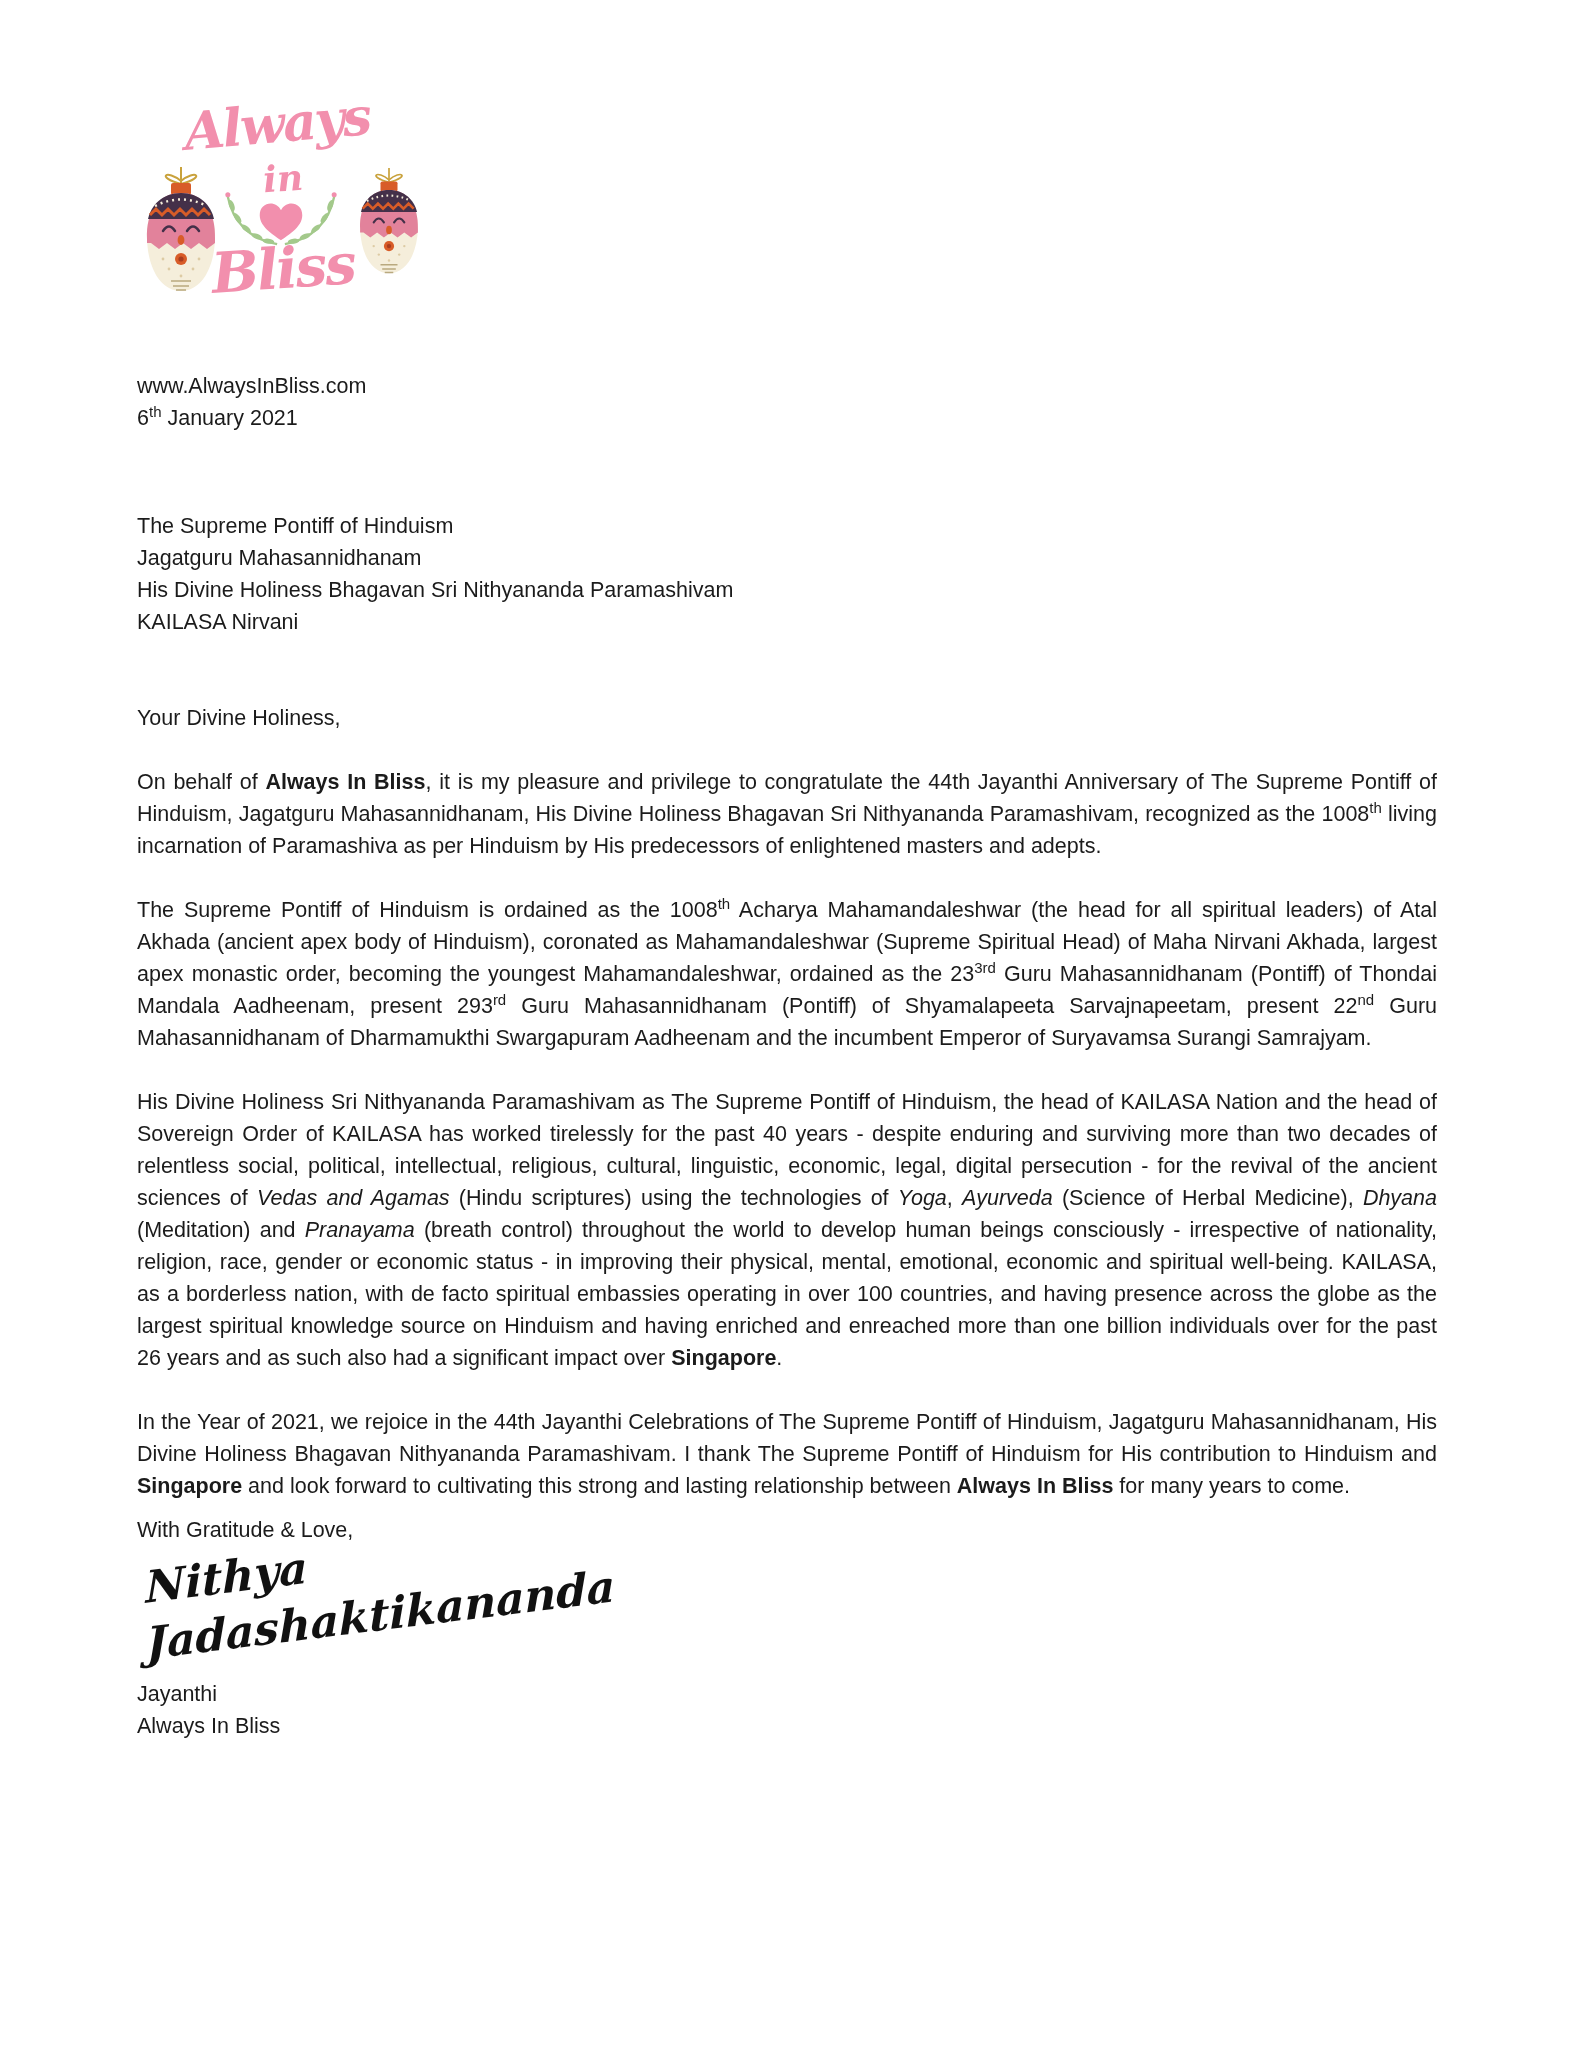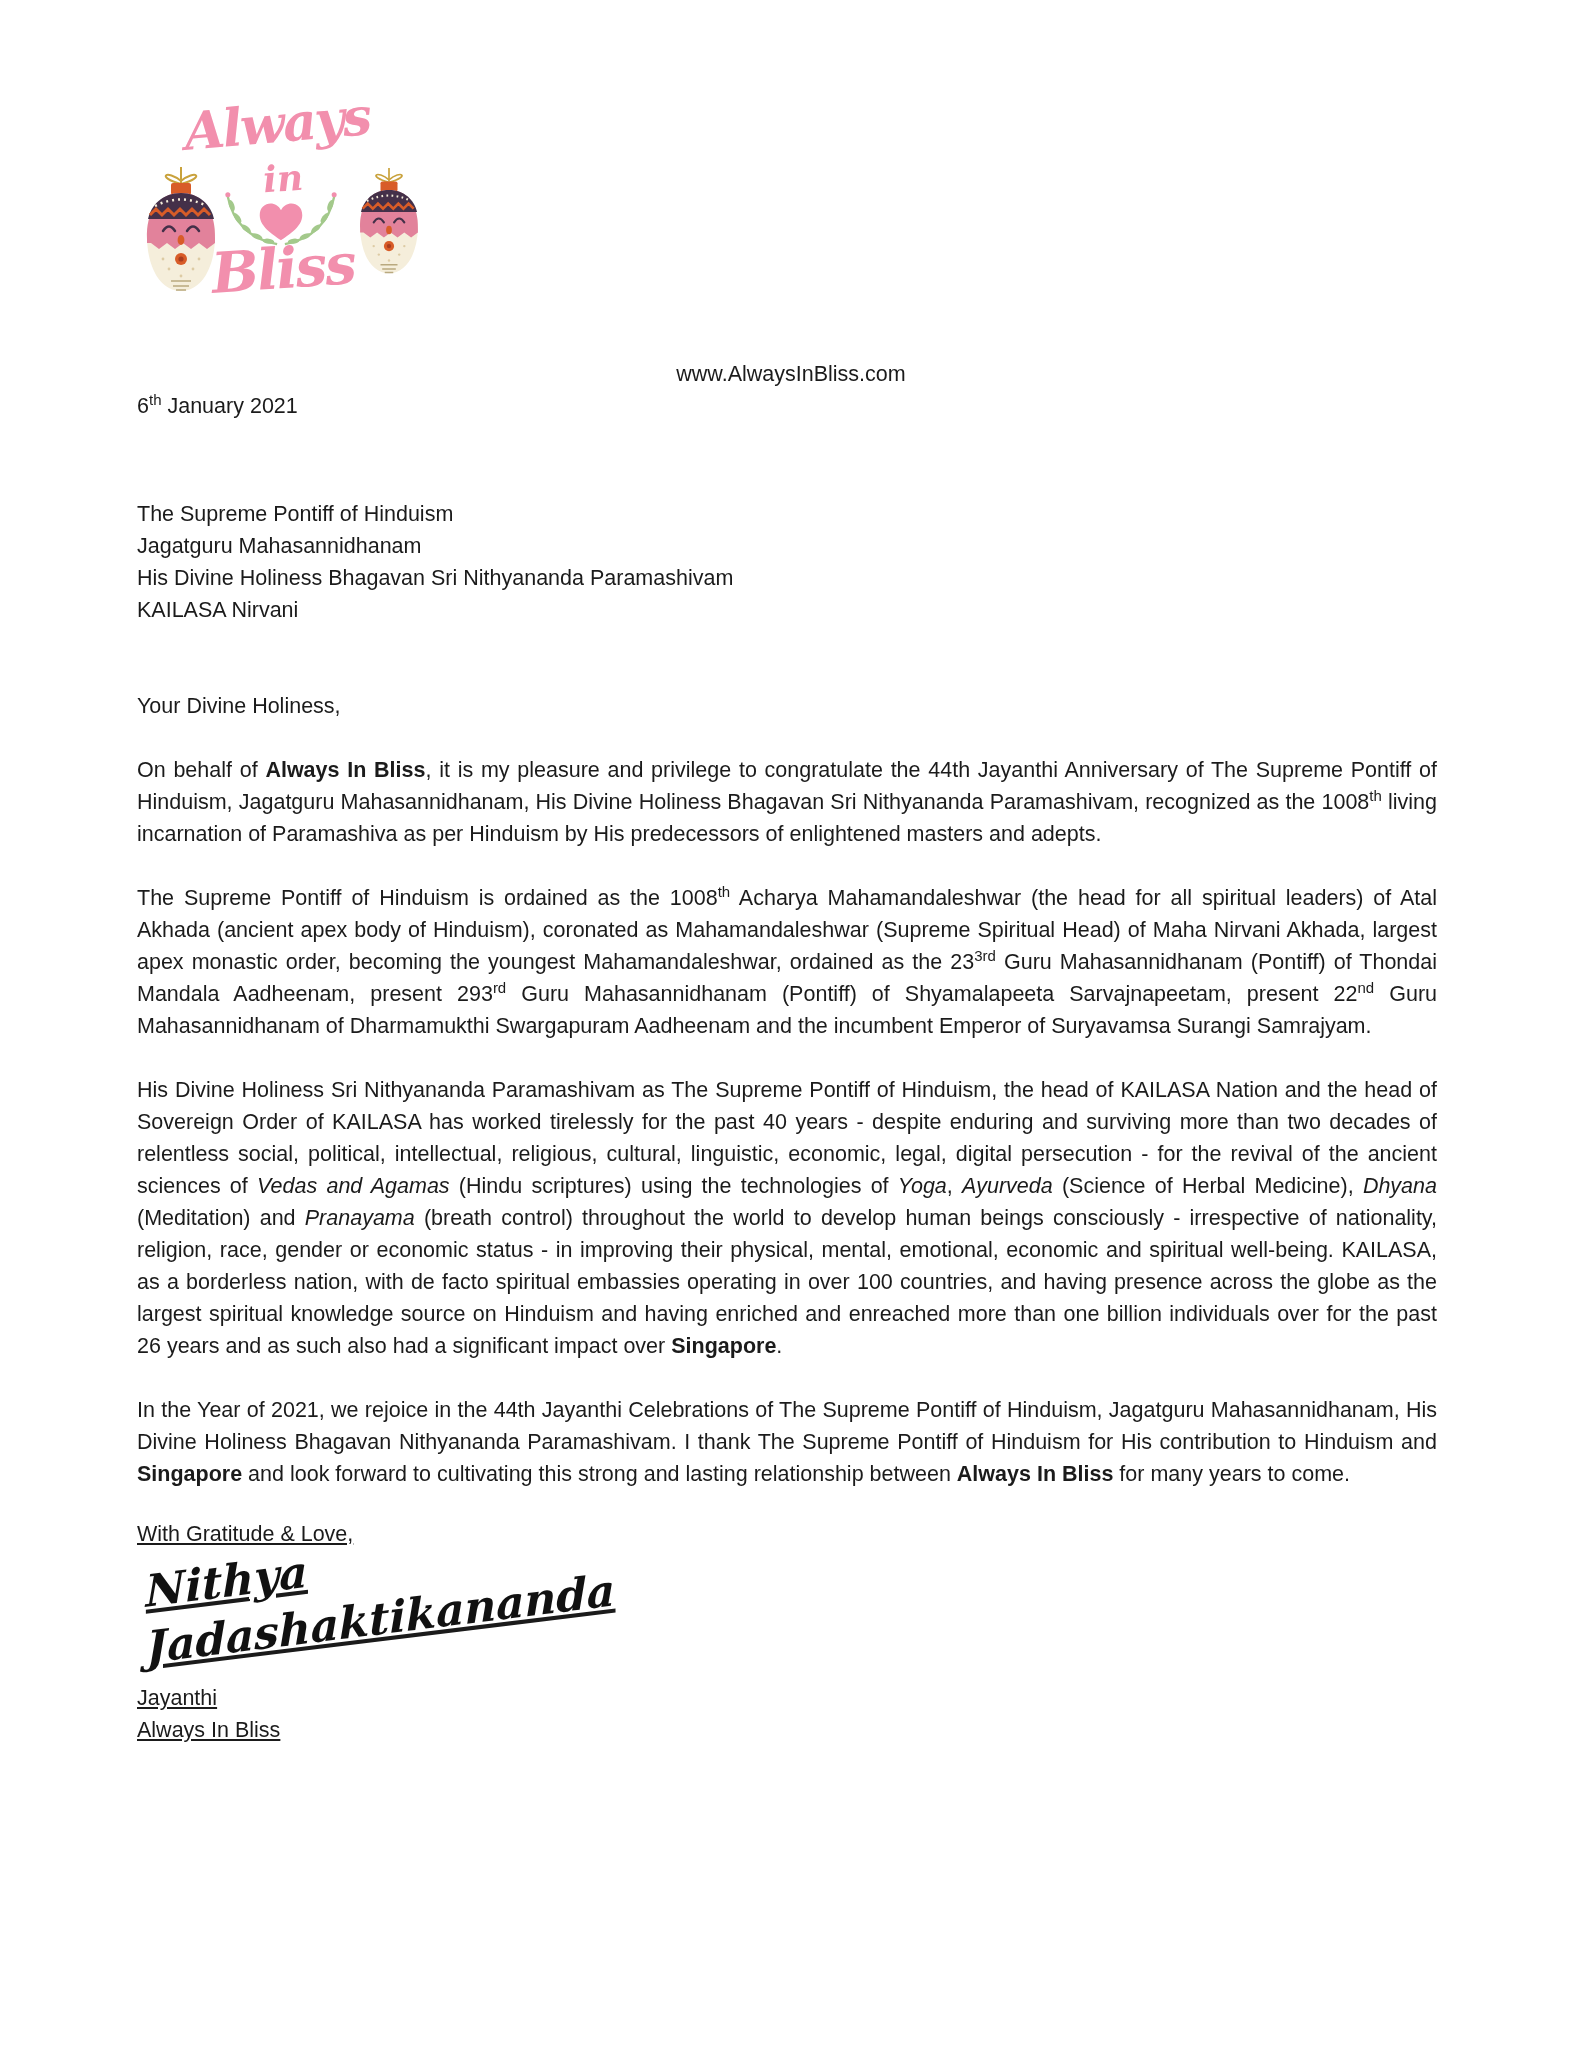--- a/index.html
+++ b/index.html
@@ -19,27 +19,27 @@
     color:#f28fad; position:absolute; text-align:center; line-height:1;
   }
   .logo-always { top:-2px; left:28px; width:216px; font-size:52px; transform:rotate(-5deg); letter-spacing:-2px; }
   .logo-in     { top:60px;  left:98px; width:88px;  font-size:36px; transform:rotate(-4deg); }
   .logo-bliss  { top:140px; left:42px; width:200px; font-size:56px; transform:rotate(-4deg); letter-spacing:-2px; }
   .orn-left  { position:absolute; left:0;     top:62px; width:80px; height:142px; }
   .orn-right { position:absolute; left:214px; top:60px; width:68px; height:128px; }
   .laurel    { position:absolute; left:82px;  top:88px; width:116px; height:62px; }
 
   
-  .website    { margin-top:44px;text-align:center; }
+  .website    { margin-top:56px; }
   .recipient  { margin-top:76px; }
   .salutation { margin-top:64px; }
   .para { text-align:justify; margin:32px 8px 0 0; }
 
   
-  .closing { margin-top:28px;text-decoration:underline; }
+  .closing { margin-top:12px; }
   .signature {
     font-family:"DejaVu Serif", serif; font-style:italic; font-weight:bold;
     font-size:44px; line-height:56px; width:560px; color:#111;
     transform:rotate(-7deg) skewX(-6deg); transform-origin:0 100%;
     margin:14px 0 6px 10px;
   }
 </style>
 </head>
 <body>
 

